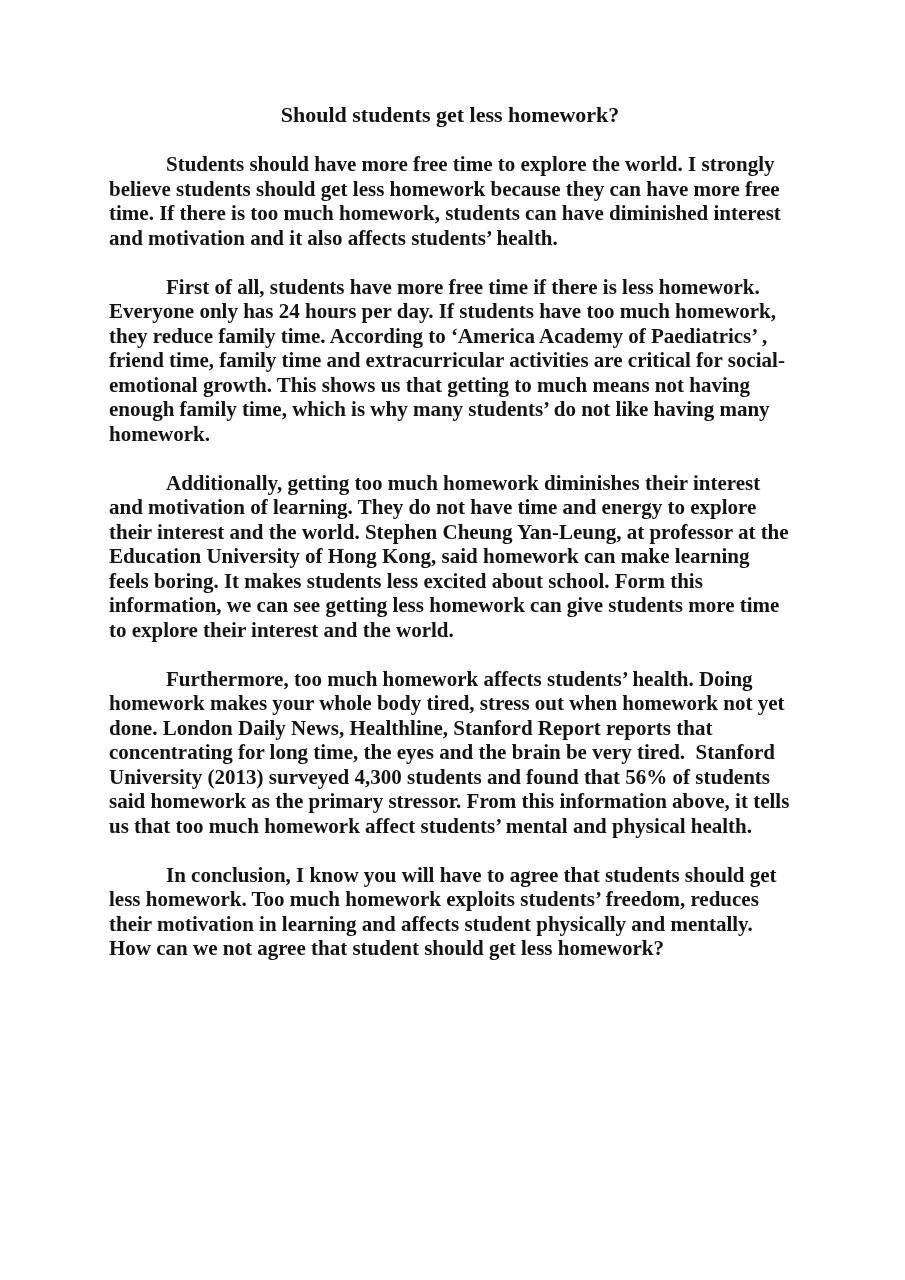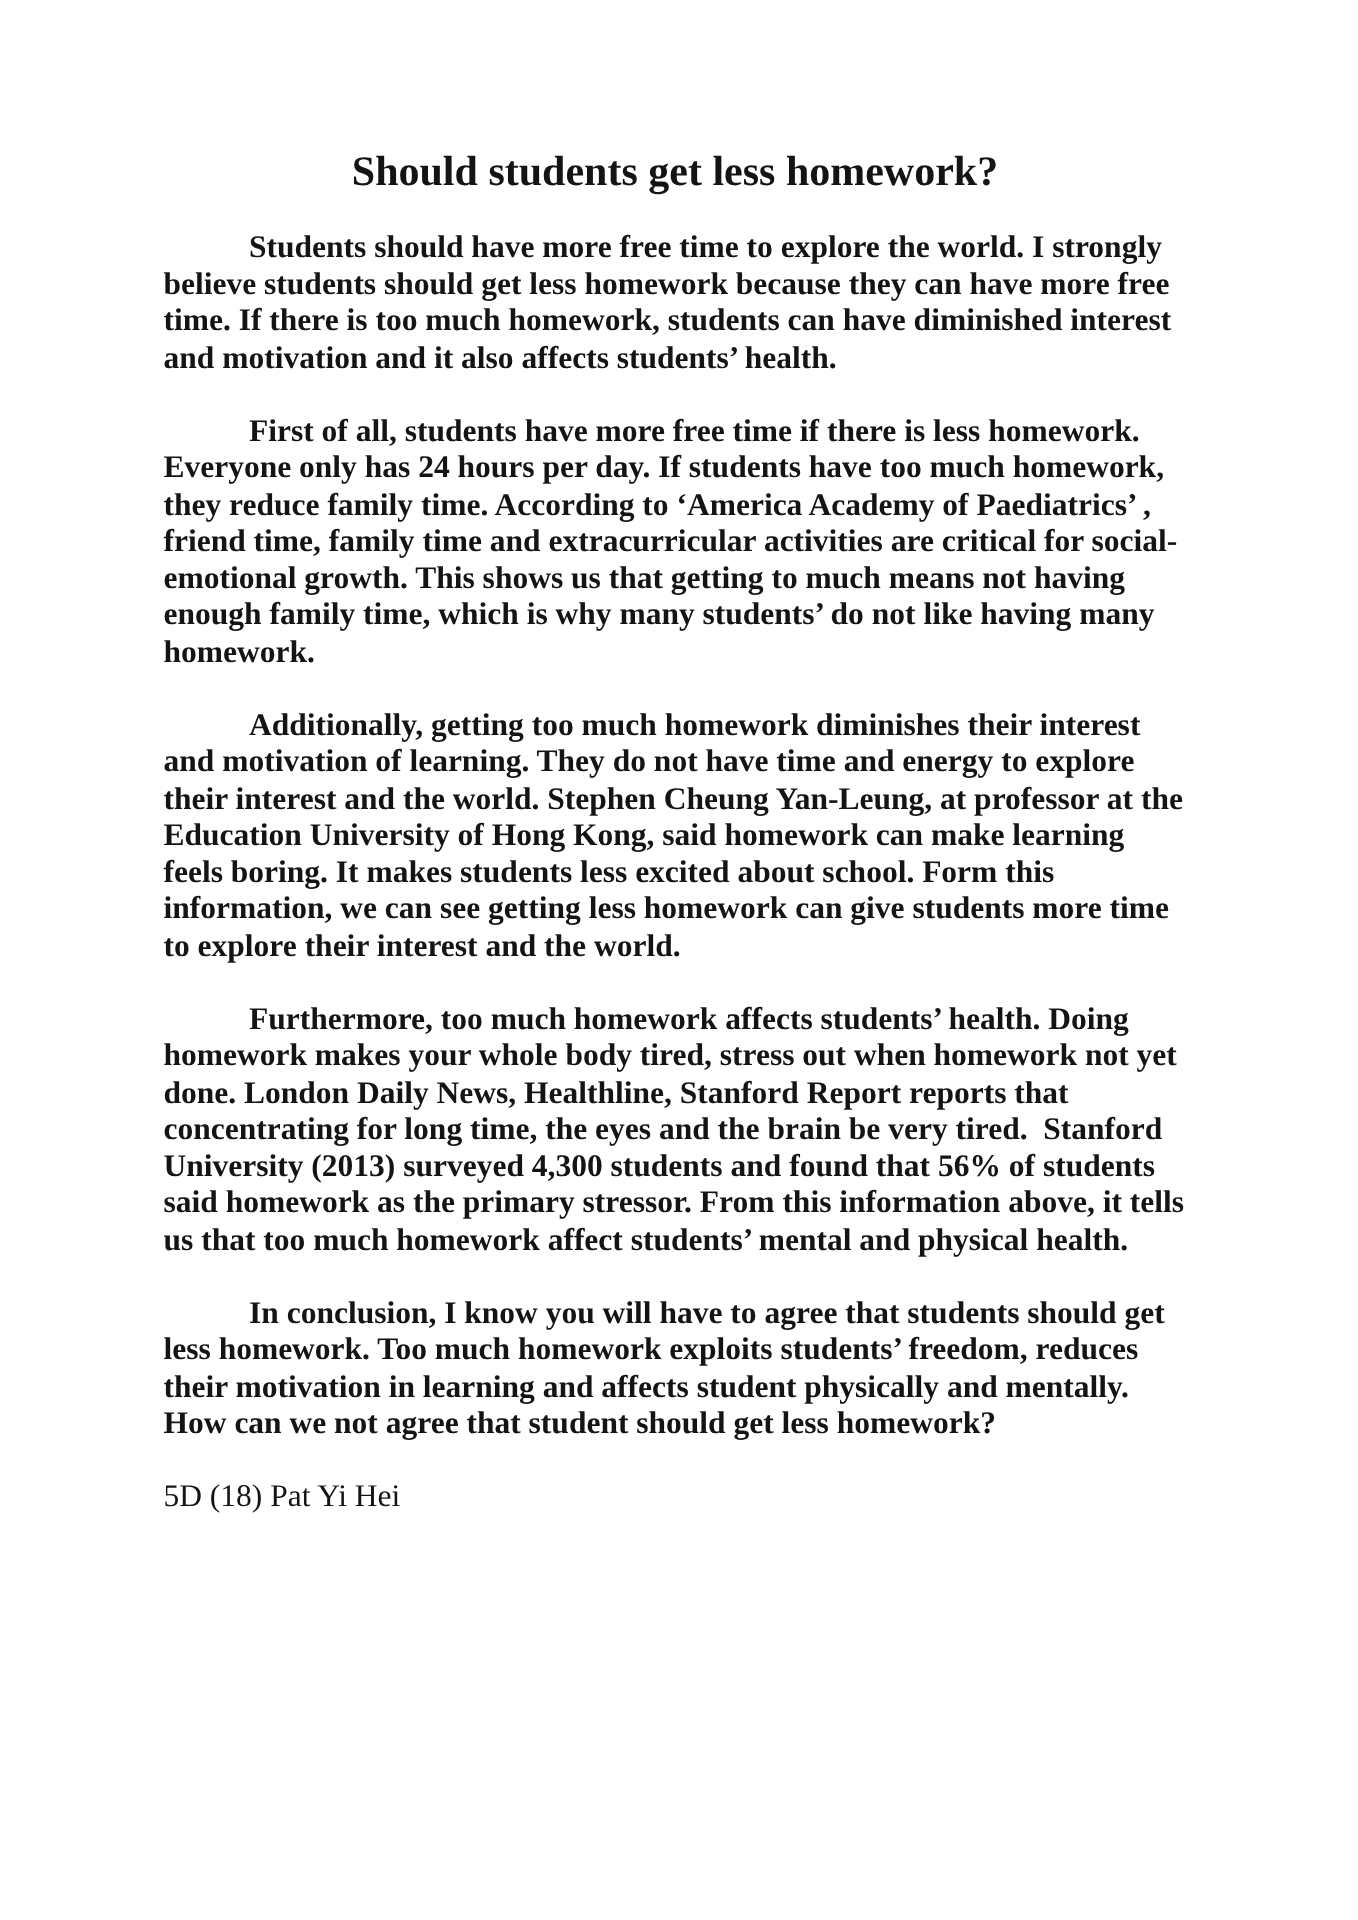--- a/index.html
+++ b/index.html
@@ -19,21 +19,21 @@
   .content {
     position: absolute;
     top: 103px;
     left: 109px;
     width: 682px;
     font-size: 21px;
     line-height: 24.5px;
   }
   .doc-title {
     margin: 0 0 24.5px 0;
-    font-size: 28px;
+    font-size: 22px;
     line-height: 24.5px;
     font-weight: bold;
     text-align: center;
   }
   .para {
     margin: 24.5px 0 0 0;
     text-indent: 57px;
     text-align: left;
     white-space: pre-wrap;
     font-weight: bold;
@@ -57,15 +57,14 @@
     <p class="para">Students should have more free time to explore the world. I strongly believe students should get less homework because they can have more free time. If there is too much homework, students can have diminished interest and motivation and it also affects students’ health.</p>
 
     <p class="para">First of all, students have more free time if there is less homework. Everyone only has 24 hours per day. If students have too much homework, they reduce family time. According to ‘America Academy of Paediatrics’ , friend time, family time and extracurricular activities are critical for social-emotional growth. This shows us that getting to much means not having enough family time, which is why many students’ do not like having many homework.</p>
 
     <p class="para">Additionally, getting too much homework diminishes their interest and motivation of learning. They do not have time and energy to explore their interest and the world. Stephen Cheung Yan-Leung, at professor at the Education University of Hong Kong, said homework can make learning feels boring. It makes students less excited about school. Form this information, we can see getting less homework can give students more time to explore their interest and the world.</p>
 
     <p class="para">Furthermore, too much homework affects students’ health. Doing homework makes your whole body tired, stress out when homework not yet done. London Daily News, Healthline, Stanford Report reports that concentrating for long time, the eyes and the brain be very tired.  Stanford University (2013) surveyed 4,300 students and found that 56% of students said homework as the primary stressor. From this information above, it tells us that too much homework affect students’ mental and physical health.</p>
 
     <p class="para">In conclusion, I know you will have to agree that students should get less homework. Too much homework exploits students’ freedom, reduces their motivation in learning and affects student physically and mentally. How can we not agree that student should get less homework?</p>
 
-    <p class="signature">5D (18) Pat Yi Hei</p>
   </div>
 </div>
 
 </body></html>

